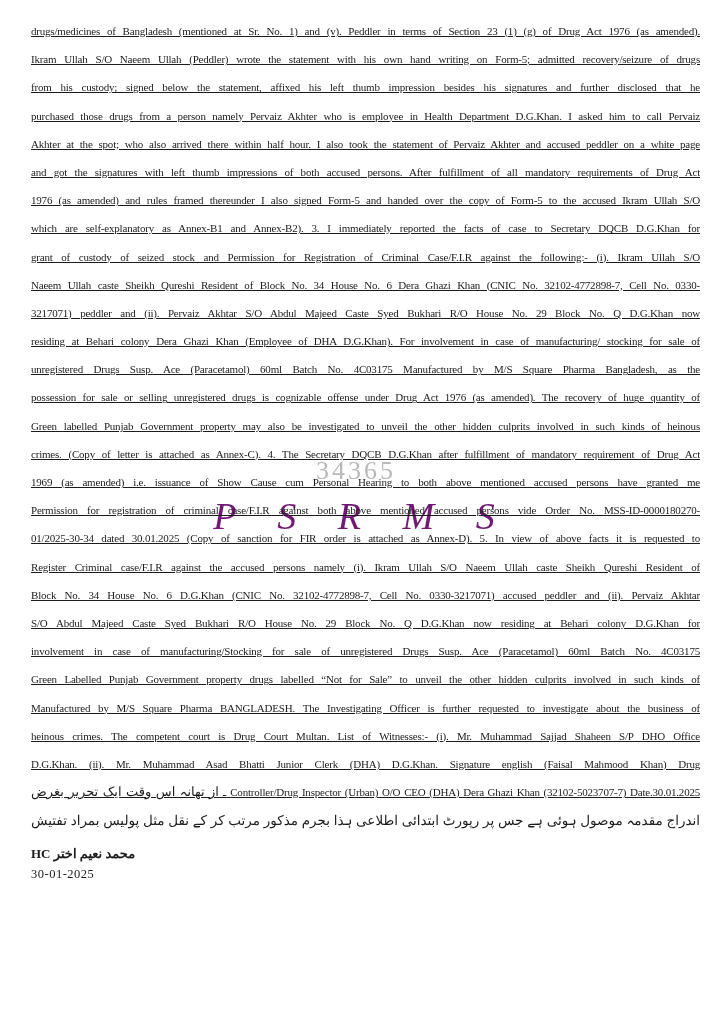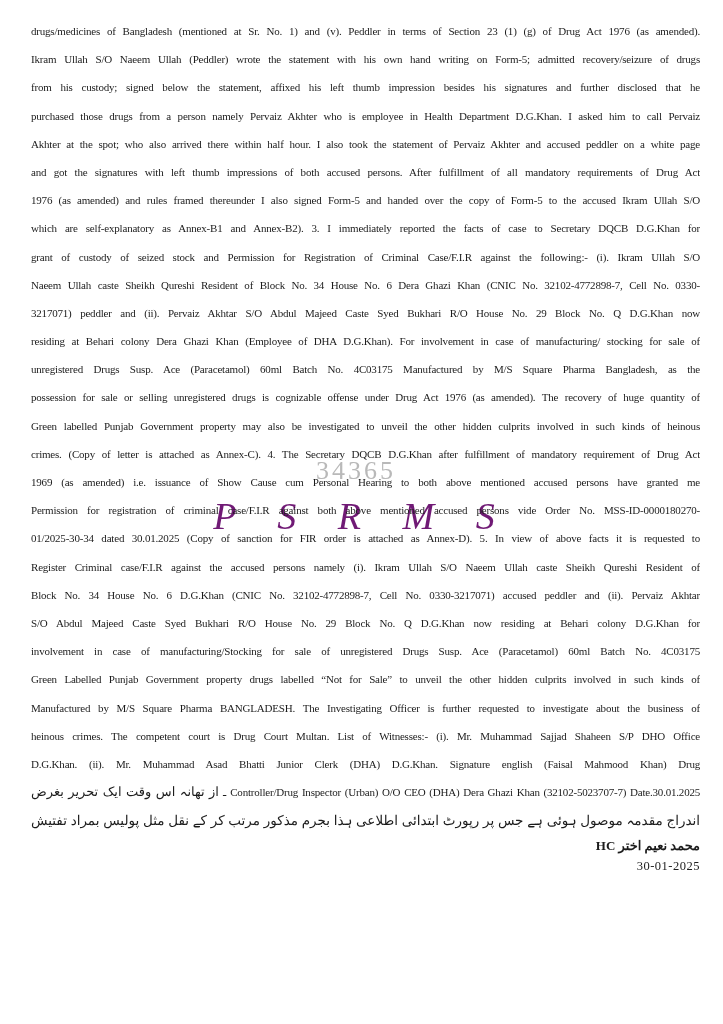--- a/index.html
+++ b/index.html
@@ -33,37 +33,38 @@
   }
   .tline {
     font-size: 11px;
     letter-spacing: -0.2px;
     line-height: 28.2px;
     height: 28.2px;
     text-align: justify;
     text-align-last: justify;
     white-space: normal;
     overflow: hidden;
+    text-decoration: underline;
   }
   .urdu {
     font-size: 13px;
     letter-spacing: 0;
   }
   .urdu-line {
     direction: rtl;
     font-size: 13.5px;
     line-height: 30px;
     height: 30px;
     overflow: hidden;
   }
   .urdu-line.justified { text-align: justify; text-align-last: justify; }
   .urdu-line.lastline  { text-align: left; }
   #signature-block {
-    margin-top: 0;
-    text-align: right;
+    margin-top: 8px;
+    text-align: left;
     line-height: 20px;
   }
   #signature-name { direction: rtl; font-size: 13px; font-weight: bold; }
   #signature-date { font-size: 12.5px; font-weight: normal; letter-spacing: 0.5px; }
 </style>
 </head>
 <body>
 
 <div id="page">
 

